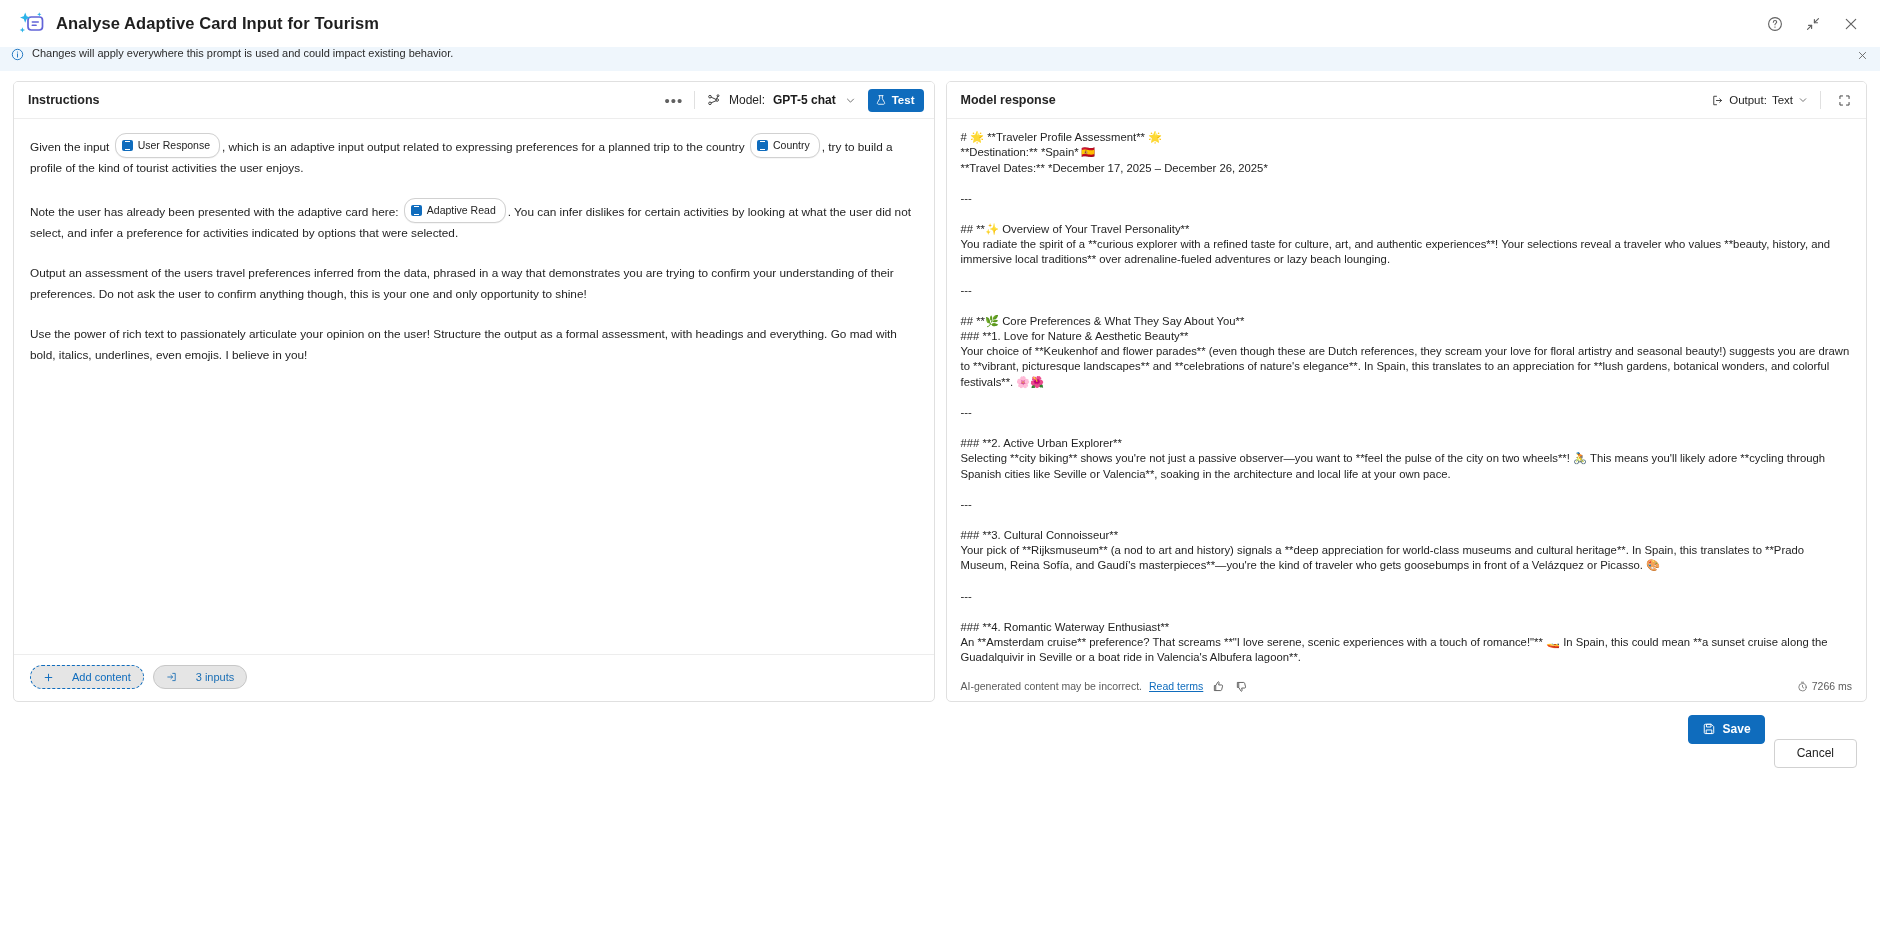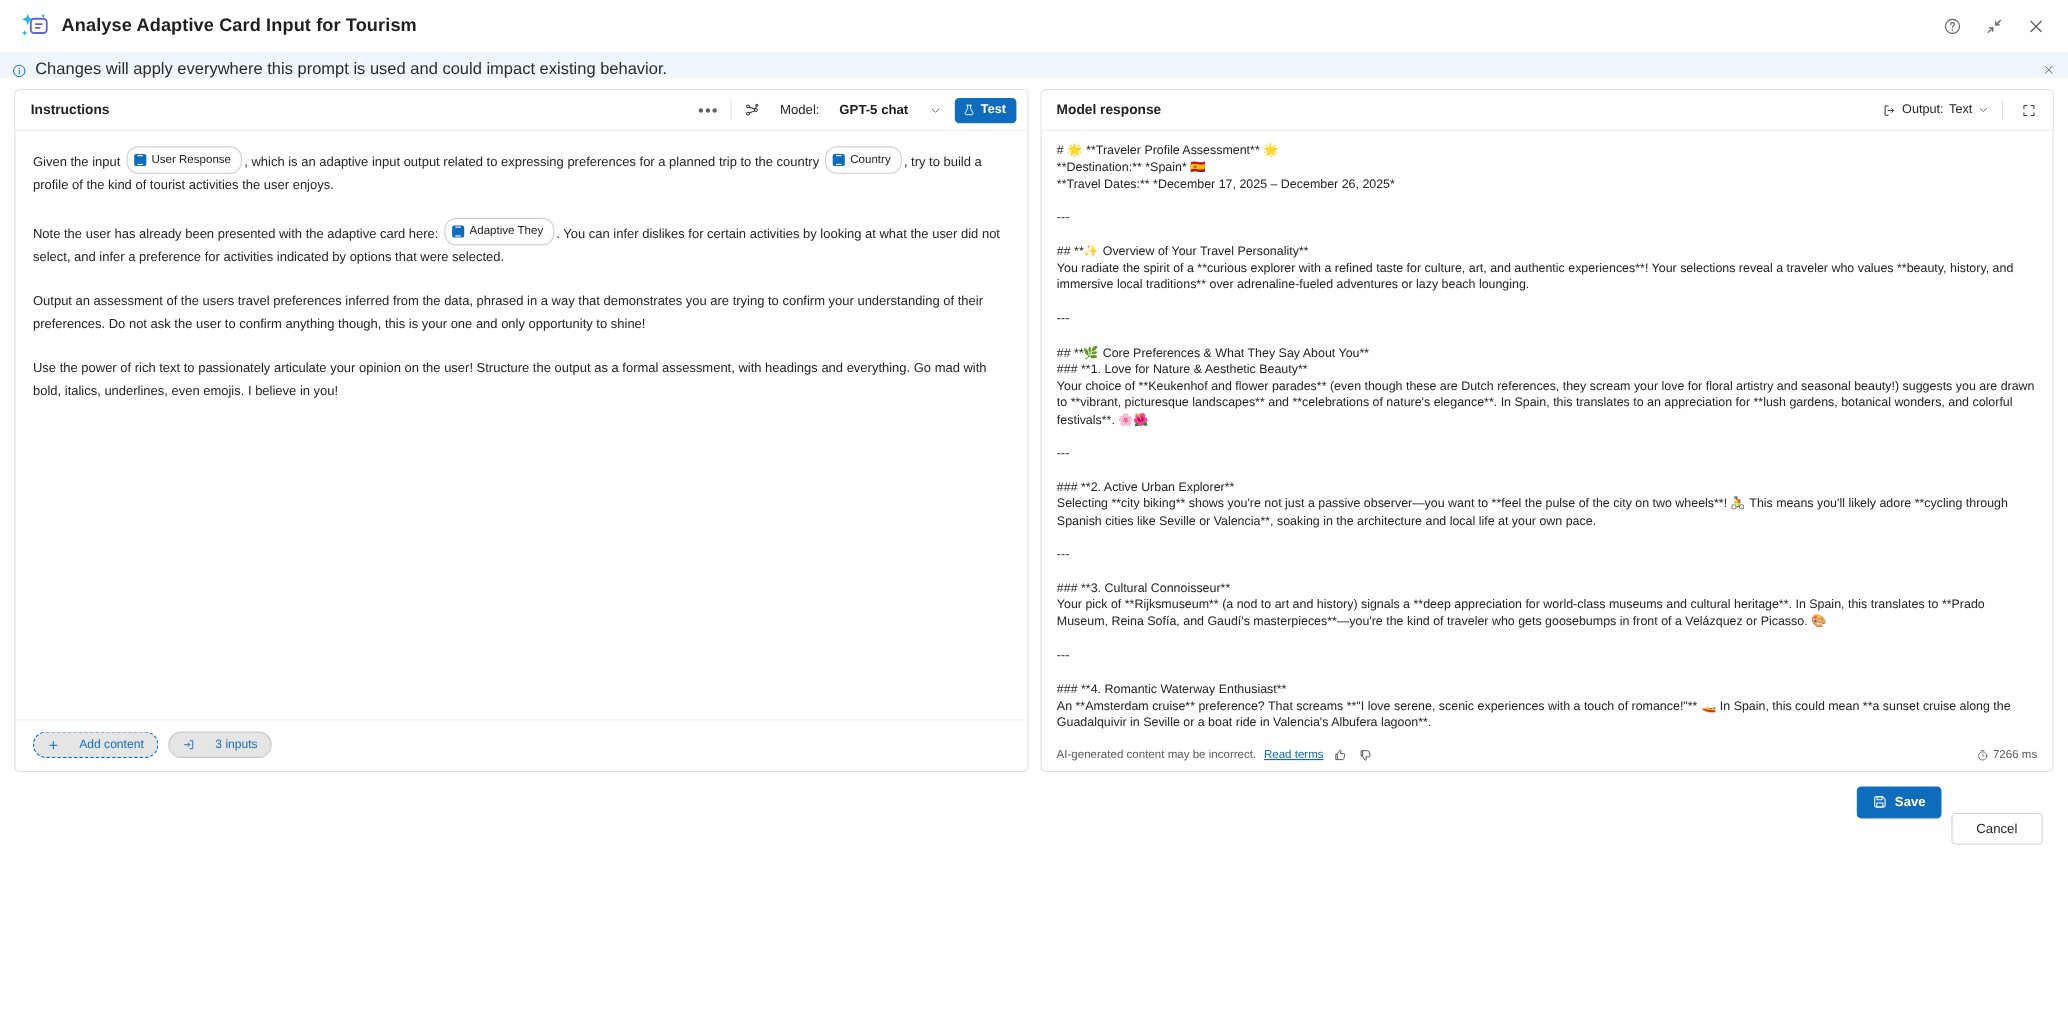--- a/index.html
+++ b/index.html
@@ -25,24 +25,24 @@
   .titlebar-spacer { flex: 1 1 auto; }
   .tb-btn {
     width: 30px; height: 30px; margin-left: 8px;
     display:flex; align-items:center; justify-content:center;
     border-radius: 4px; cursor: pointer; color:#616161;
   }
 
   
   .infobar {
     height: 24px; flex: 0 0 24px;
-    display:flex; align-items:flex-end;
+    display:flex; align-items:flex-start;
     background: #eff6fc;
     padding: 0 10px 0 11px;
-    font-size: 15px; color: #2b2b2b;
+    font-size: 11px; color: #2b2b2b;
     position: relative;
   }
   .infobar .ib-icon { width:14px; height:14px; margin-right:7px; color:#0f6cbd; flex:0 0 14px; display:flex; align-items:center;}
   .infobar .ib-text { white-space: nowrap; overflow: hidden; }
   .infobar .ib-close { margin-left:auto; width:16px;height:16px; display:flex;align-items:center;justify-content:center; color:#616161; cursor:pointer; }
 
   
   .main {
     flex: 1 1 auto;
     display: flex;
@@ -69,21 +69,21 @@
   .panel-title { font-size: 12.5px; font-weight: 600; color:#242424; }
   .ph-spacer { flex:1 1 auto; }
 
   .hdr-ellipsis {
     width: 26px; height: 24px; display:flex; align-items:center; justify-content:center;
     color:#616161; font-size:15px; letter-spacing:1px; cursor:pointer; border-radius:4px;
   }
   .hdr-divider { width:1px; height:18px; background:#e0e0e0; margin: 0 7px; }
 
   .model-select {
-    display:flex; align-items:center; gap:18px;
+    display:flex; align-items:center; gap:8px;
     font-size: 12px; color:#242424; cursor:pointer;
     padding: 3px 5px; border-radius:4px;
   }
   .model-select .ms-label { color:#242424; }
   .model-select .ms-value { font-weight:600; color:#1b1b1b; }
   .model-select .chev { color:#555; display:flex; align-items:center; margin-left:1px; }
 
   .test-btn {
     display:flex; align-items:center; gap:5px;
     background:#0f6cbd; color:#fff;
@@ -294,21 +294,21 @@
       <div class="instr-body" id="instr-body">
           <div class="instr-p"><span>Given the input </span><span class="pill">
               <span class="pill-icon"></span>
               <span>User Response</span>
             </span><span>, which is an adaptive input output related to expressing preferences for a planned trip to the country </span><span class="pill">
               <span class="pill-icon"></span>
               <span>Country</span>
             </span><span>, try to build a profile of the kind of tourist activities the user enjoys.</span></div>
           <div class="instr-p"><span>Note the user has already been presented with the adaptive card here: </span><span class="pill">
               <span class="pill-icon"></span>
-              <span>Adaptive They</span>
+              <span>Adaptive Read</span>
             </span><span>. You can infer dislikes for certain activities by looking at what the user did not select, and infer a preference for activities indicated by options that were selected.</span></div>
           <div class="instr-p"><span>Output an assessment of the users travel preferences inferred from the data, phrased in a way that demonstrates you are trying to confirm your understanding of their preferences.  Do not ask the user to confirm anything though, this is your one and only opportunity to shine!</span></div>
           <div class="instr-p"><span>Use the power of rich text to passionately articulate your opinion on the user!  Structure the output as a formal assessment, with headings and everything. Go mad with bold, italics, underlines, even emojis.  I believe in you!</span></div>
         </div>
 
       <div class="instr-footer">
         <span class="chip dashed">
           <span>
             <svg width="11" height="11" viewBox="0 0 16 16" fill="none" stroke="currentColor" stroke-width="1.4" stroke-linecap="round">
               <path d="M8 3.2v9.6M3.2 8h9.6"></path>

